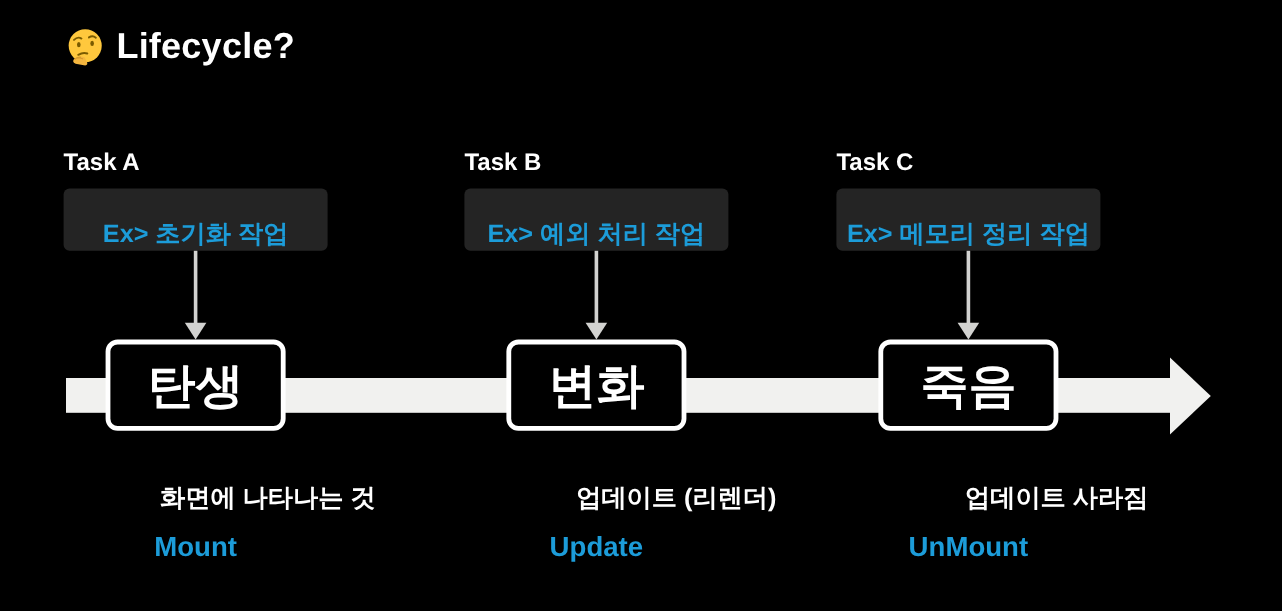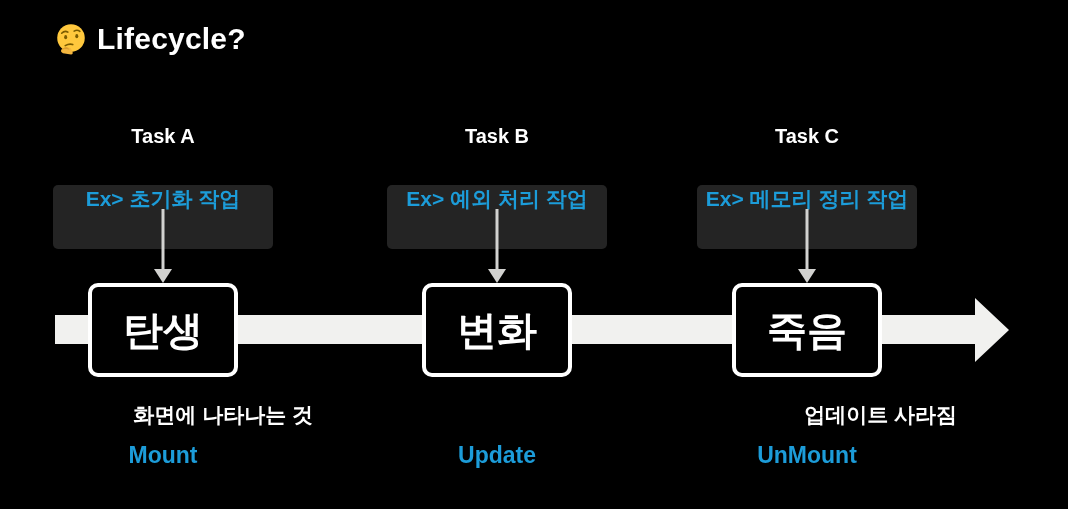--- a/index.html
+++ b/index.html
@@ -49,29 +49,28 @@
   .column{
     position:absolute;top:120px;
     width:220px;height:370px;
     z-index:2;
   }
   .col-a{left:53px;}
   .col-b{left:387px;}
   .col-c{left:697px;}
   .task-label{
     position:absolute;top:5px;left:0;width:100%;
-    text-align:center;
     color:var(--text-white);
     font-size:20px;font-weight:bold;
   }
   .ex-box{
-    position:absolute;top:37px;left:0;right:0;height:64px;
+    position:absolute;top:37px;left:0;right:0;height:52px;
     background:var(--example-box-bg);
     border-radius:5px;
-    display:flex;align-items:flex-start;justify-content:center;margin-top:28px;
+    display:flex;align-items:flex-end;justify-content:center;
   }
   .ex-text{
     color:var(--accent-blue);
     font-size:21px;font-weight:bold;
     white-space:nowrap;
   }
   .down-arrow{
     position:absolute;top:89px;left:50%;
     transform:translateX(-50%);
     width:20px;height:74px;
@@ -86,21 +85,21 @@
     position:absolute;top:60px;left:50%;
     transform:translateX(-50%);
     width:0;height:0;
     border-left:9px solid transparent;
     border-right:9px solid transparent;
     border-top:14px solid var(--connector-gray);
   }
   .stage-box{
     position:absolute;top:163px;left:50%;
     transform:translateX(-50%);
-    width:150px;height:94px;
+    width:150px;height:76px;
     background:var(--background);
     border:4px solid var(--text-white);
     border-radius:10px;
     display:flex;align-items:center;justify-content:center;
   }
   .stage-text{
     color:var(--text-white);
     font-size:40px;font-weight:bold;
     white-space:nowrap;
   }
@@ -163,20 +162,21 @@
     <div class="ex-box">
       <span class="ex-text">Ex&gt; 예외 처리 작업</span>
     </div>
     <div class="down-arrow">
       <div class="shaft"></div>
       <div class="head"></div>
     </div>
     <div class="stage-box">
       <span class="stage-text">변화</span>
     </div>
+    <div class="desc">업데이트 (리렌더)</div>
     <div class="term">Update</div>
   </div>
 
   <div class="column col-c">
     <div class="task-label">Task C</div>
     <div class="ex-box">
       <span class="ex-text">Ex&gt; 메모리 정리 작업</span>
     </div>
     <div class="down-arrow">
       <div class="shaft"></div>

